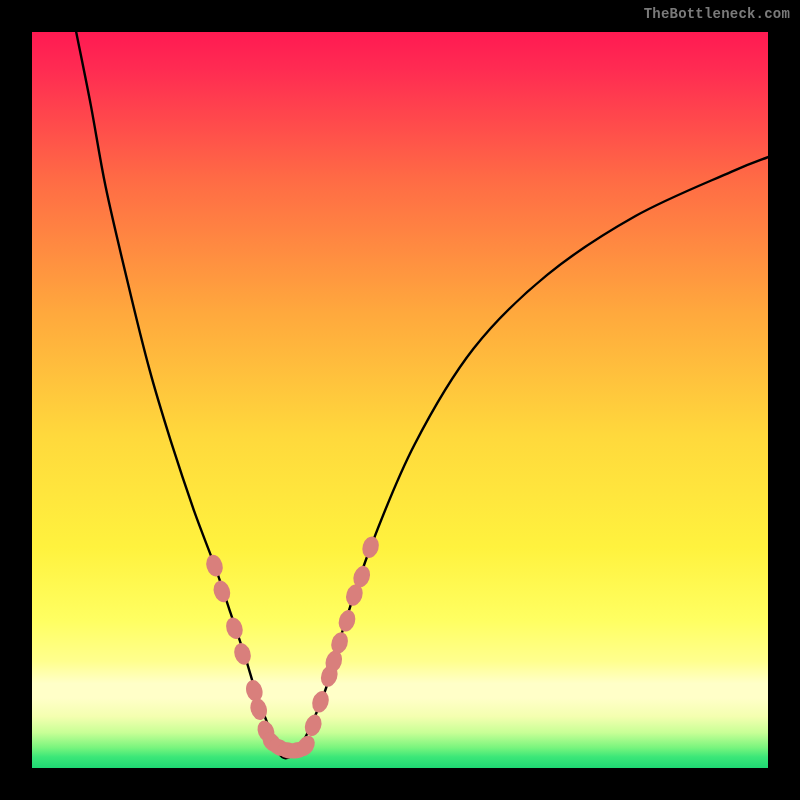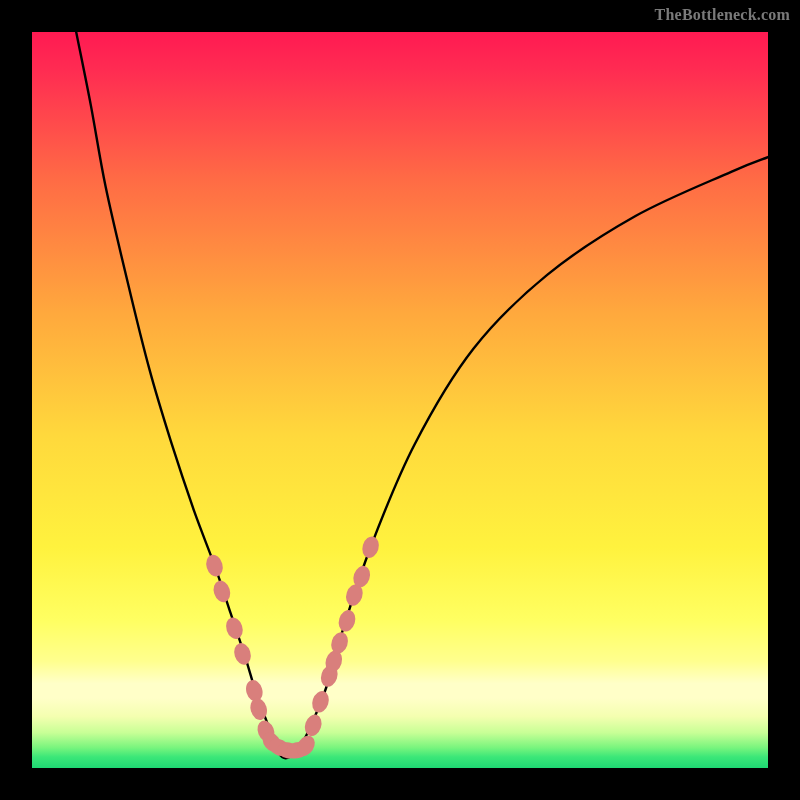--- a/index.html
+++ b/index.html
@@ -19,22 +19,22 @@
     overflow: hidden;
   }
   .gradient {
     position: absolute;
     top: 0; left: 0; right: 0; bottom: 0;
   }
   .watermark {
     position: absolute;
     top: 6px;
     right: 10px;
-    font-family: Liberation Serif, serif;
-    font-size: 16px;
+    font-family: Liberation Mono, monospace;
+    font-size: 14px;
     font-weight: 600;
     color: #7a7a7a;
     letter-spacing: 0.2px;
     margin-left: 38px;
   }
   svg.curves {
     position: absolute;
     top: 0; left: 0;
     width: 736px; height: 736px;
   }

